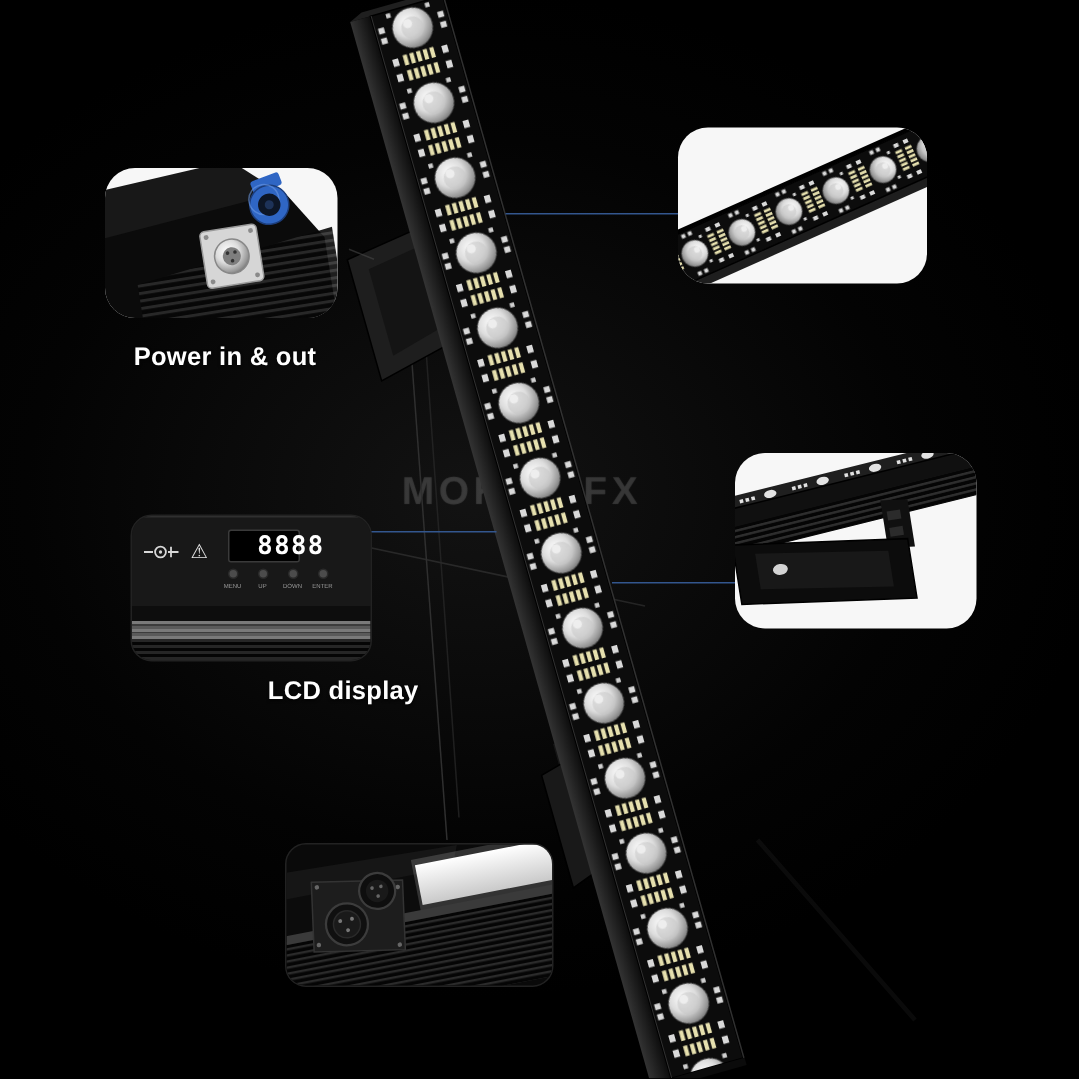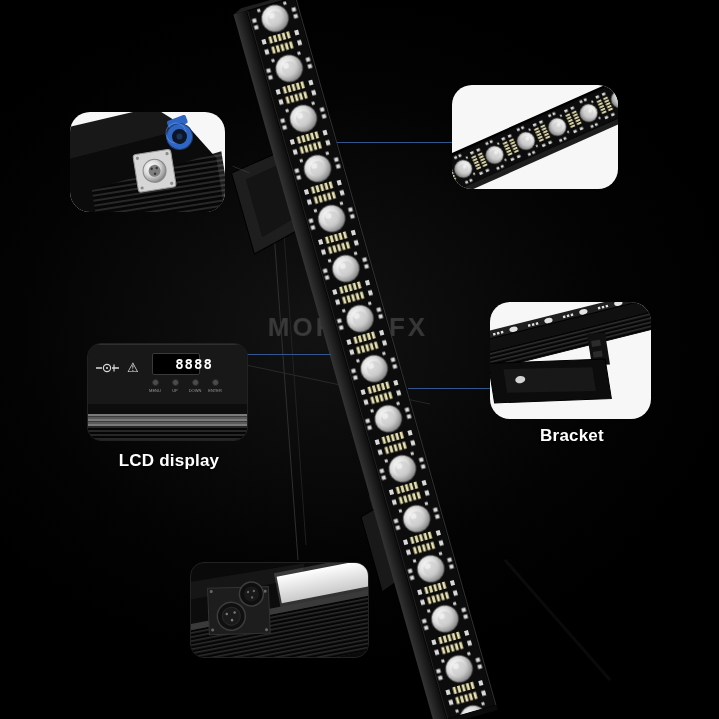--- a/index.html
+++ b/index.html
@@ -23,21 +23,21 @@
   .callout-label{position:absolute;z-index:6;width:220px;text-align:center;
     color:#fff;font-weight:bold;font-size:17px;letter-spacing:.2px;
     text-shadow:0 1px 2px rgba(0,0,0,.65);}
   
   .lcd-inner{position:relative;width:100%;height:100%;background:#181818;}
   .lcd-topline{position:absolute;left:0;top:0;width:100%;height:1px;background:#2f2f2f;}
   .lcd-icons{position:absolute;left:8px;top:17px;display:flex;align-items:center;gap:7px;}
   .warn{font-size:13px;color:#e6e6e6;line-height:1;}
   .lcd-display{position:absolute;left:64px;top:9px;width:46px;height:20px;background:#000;
     border:1px solid #3a3a3a;border-radius:2px;display:flex;align-items:center;justify-content:center;}
-  .lcd-display span{font-family:"DejaVu Sans Mono",monospace;font-weight:bold;font-size:14px;
+  .lcd-display span{font-family:"DejaVu Sans Mono",monospace;font-weight:bold;font-size:17px;
     color:#fff;letter-spacing:1px;line-height:1;margin-left:36px;}
   .lcd-buttons{position:absolute;left:60px;top:35px;display:flex;gap:6px;}
   .lcd-btn{width:14px;display:flex;flex-direction:column;align-items:center;gap:2px;}
   .lcd-btn .dot{width:5px;height:5px;border-radius:50%;background:#4c4c4c;border:1px solid #2a2a2a;}
   .lcd-btn .blabel{font-size:4px;color:#9a9a9a;letter-spacing:0;}
   .lcd-gap{position:absolute;left:0;top:60px;width:100%;height:10px;background:#0d0d0d;}
   .lcd-fins-light{position:absolute;left:0;top:70px;width:100%;height:12px;
     background:repeating-linear-gradient(180deg,#7a7a7a 0 2px,#3c3c3c 2px 3px,#5a5a5a 3px 5px);}
   .lcd-fins-dark{position:absolute;left:0;top:82px;width:100%;height:14px;
     background:repeating-linear-gradient(180deg,#262626 0 2px,#050505 2px 4px);}
@@ -150,20 +150,21 @@
           <circle cx="85.5" cy="58.5" r="1.2" fill="#333"></circle>
           <circle cx="83" cy="64" r="1.2" fill="#333"></circle>
         <rect x="103" y="12" width="20" height="9" rx="2" fill="#2f66c4" transform="rotate(-12 113 16)"></rect>
         <circle cx="113" cy="31" r="13" fill="#2f66c4" stroke="#1c3d7a"></circle>
         <circle cx="110" cy="27" r="10" stroke="#6f9de8" fill="none" opacity="0.55"></circle>
         <circle cx="113" cy="31" r="7.5" fill="#0d1626"></circle>
         <circle cx="113" cy="31" r="3" fill="#1d3258"></circle>
       </g>
     </svg>
   </div>
+  <div class="callout-label" style="left:40px;top:228px;">Power in &amp; out</div>
 
   <div class="card card-light" style="left:452px;top:85px;width:166px;height:104px;">
     <svg width="166" height="104">
       <g transform="translate(83,52) rotate(66) scale(0.66)">
         <rect x="25" y="-170" width="9" height="340" fill="#1e1e1e"></rect>
         <rect x="-29" y="-170" width="4" height="340" fill="#000"></rect>
         <rect x="-25" y="-170" width="50" height="340" fill="url(#ledpat)" stroke="#000" stroke-width="1.5"></rect>
       </g>
     </svg>
   </div>
@@ -200,21 +201,21 @@
         <div class="lcd-btn">
             <div class="dot"></div>
             <div class="blabel">ENTER</div>
           </div>
       </div>
       <div class="lcd-gap"></div>
       <div class="lcd-fins-light"></div>
       <div class="lcd-fins-dark"></div>
     </div>
   </div>
-  <div class="callout-label" style="left:59px;top:451px;">LCD display</div>
+  <div class="callout-label" style="left:59px;top:451px;text-align:right;">LCD display</div>
 
   <div class="card card-light" style="left:490px;top:302px;width:161px;height:117px;">
     <svg width="161" height="117">
       <g transform="translate(85,30) rotate(-14)">
         <rect x="-115" y="-22" width="250" height="9" fill="#1f1f1f"></rect>
         <g fill="#f5f5f5" opacity="0.92">
           <ellipse cx="-95" cy="-17.5" rx="4.2" ry="2.6"></ellipse>
             <ellipse cx="-59" cy="-17.5" rx="4.2" ry="2.6"></ellipse>
           <ellipse cx="-23" cy="-17.5" rx="4.2" ry="2.6"></ellipse>
             <ellipse cx="13" cy="-17.5" rx="4.2" ry="2.6"></ellipse>
@@ -248,21 +249,20 @@
       <g transform="rotate(-9 60 80)">
         <polygon points="104,38 122,40 122,72 104,70" fill="#101010"></polygon>
         <rect x="107" y="46" width="9" height="6" fill="#2b2b2b"></rect>
         <rect x="107" y="57" width="9" height="6" fill="#2b2b2b"></rect>
         <polygon points="2,52 118,66 118,106 2,92" fill="#0c0c0c" stroke="#000"></polygon>
         <polygon points="16,60 104,72 104,96 16,84" fill="#181818"></polygon>
         <ellipse cx="31" cy="73" rx="5" ry="3.6" fill="#e8e8e8" opacity="0.9"></ellipse>
       </g>
     </svg>
   </div>
-  <div class="callout-label" style="left:462px;top:426px;">Bracket</div>
 
   <div class="card card-dark" style="left:190px;top:562px;width:177px;height:94px;background:#0a0a0a;">
     <svg width="177" height="94">
       <g transform="rotate(-11 88 47)">
         <polygon points="-10,2 122,6 114,26 -10,22" fill="#161616"></polygon>
         <rect x="-10" y="20" width="210" height="84" fill="#0c0c0c"></rect>
         <rect x="90" y="10" width="110" height="38" fill="#ffffff" opacity="0.16"></rect>
         <rect x="92" y="14" width="108" height="27" fill="url(#whiteG)"></rect>
         <rect x="-10" y="48" width="210" height="56" fill="url(#ribsF)" opacity="0.85"></rect>
         <rect x="-10" y="44" width="210" height="6" fill="#3a3a3a"></rect>

